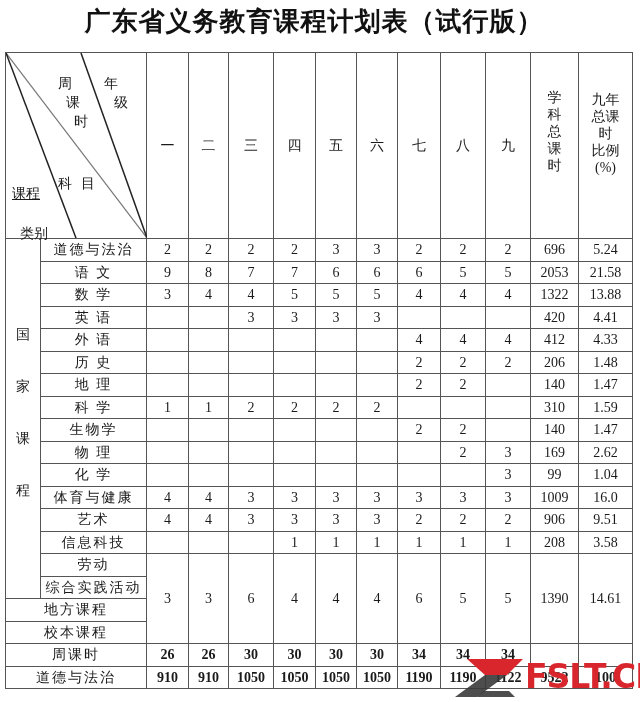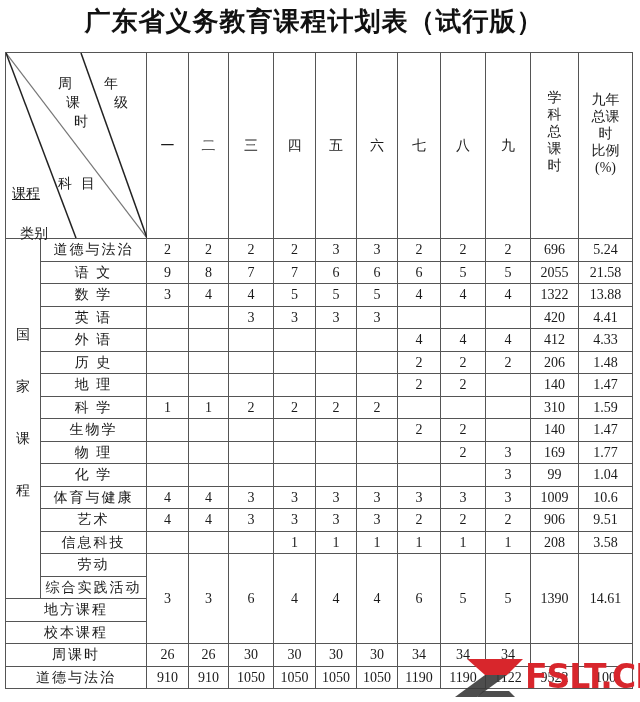--- a/index.html
+++ b/index.html
@@ -10,21 +10,21 @@
            font-family:"DejaVu Serif","Liberation Serif",serif; color:#111; }
   table.plan { position:absolute; top:52px; left:5px; border-collapse:collapse;
                table-layout:fixed; width:627px; }
   table.plan td { border:1.3px solid #555; text-align:center; vertical-align:middle;
                   padding:0; font-size:14px; height:21.5px; line-height:17px;
                   font-family:"Liberation Serif","DejaVu Serif",serif; }
   .hdr-grade { font-size:17px; }
   .hdr-vert { font-size:15px; line-height:19px; padding-top:2px !important; }
   .subj { font-size:14px; letter-spacing:2px; font-family:"DejaVu Serif",serif; }
   .cat { font-size:14px; font-family:"DejaVu Serif",serif; line-height:52px; }
-  .bold { font-weight:normal; }
+  .bold { font-weight:bold; }
   .diag-cell { position:relative; height:185px !important; }
   .diag-cell svg { position:absolute; left:0; top:0; }
   .diag-label { position:absolute; font-size:14px; font-family:"DejaVu Serif",serif; line-height:16px; }
   .watermark { position:absolute; left:455px; top:655px; width:185px; height:45px; }
   .wm-text { position:absolute; left:525px; top:657px; font-family:"DejaVu Sans","Liberation Sans",sans-serif;
              font-weight:bold; font-size:33px; color:#d8262c; letter-spacing:-1px; }
 </style>
 </head>
 <body>
 
@@ -111,21 +111,21 @@
         <td class="subj">语  文</td>
         <td>9</td>
         <td>8</td>
         <td>7</td>
         <td>7</td>
         <td>6</td>
         <td>6</td>
         <td>6</td>
         <td>5</td>
         <td>5</td>
-        <td>2055</td>
+        <td>2053</td>
         <td>21.58</td>
       </tr>
       <tr>
         <td class="subj">数  学</td>
         <td>3</td>
         <td>4</td>
         <td>4</td>
         <td>5</td>
         <td>5</td>
         <td>5</td>
@@ -224,21 +224,21 @@
         <td></td>
         <td></td>
         <td></td>
         <td></td>
         <td></td>
         <td></td>
         <td></td>
         <td>2</td>
         <td>3</td>
         <td>169</td>
-        <td>1.77</td>
+        <td>2.62</td>
       </tr>
       <tr>
         <td class="subj">化  学</td>
         <td></td>
         <td></td>
         <td></td>
         <td></td>
         <td></td>
         <td></td>
         <td></td>
@@ -252,21 +252,21 @@
         <td>4</td>
         <td>4</td>
         <td>3</td>
         <td>3</td>
         <td>3</td>
         <td>3</td>
         <td>3</td>
         <td>3</td>
         <td>3</td>
         <td>1009</td>
-        <td>10.6</td>
+        <td>16.0</td>
       </tr>
       <tr>
         <td class="subj">艺术</td>
         <td>4</td>
         <td>4</td>
         <td>3</td>
         <td>3</td>
         <td>3</td>
         <td>3</td>
         <td>2</td>

